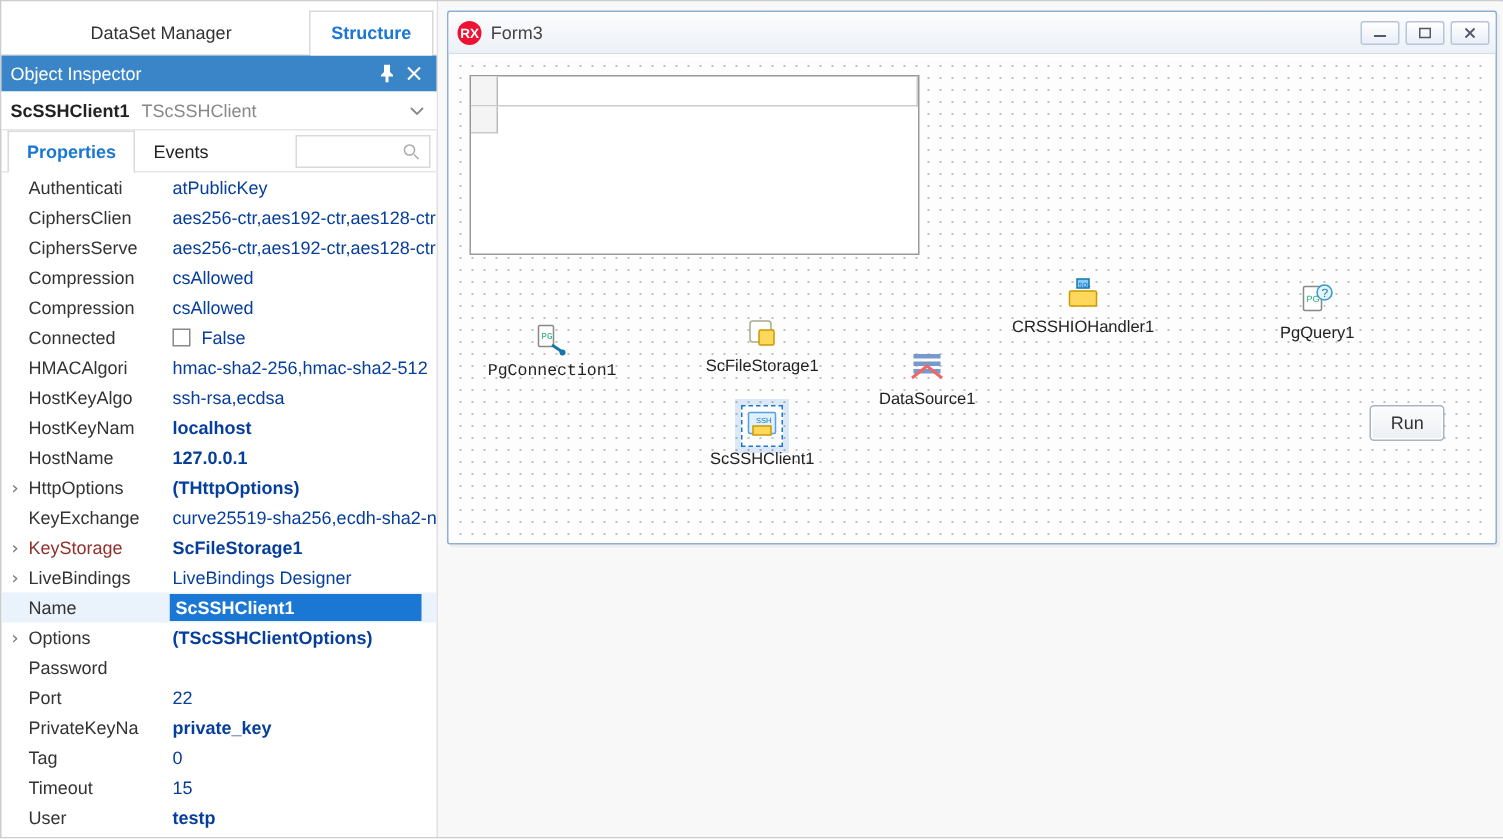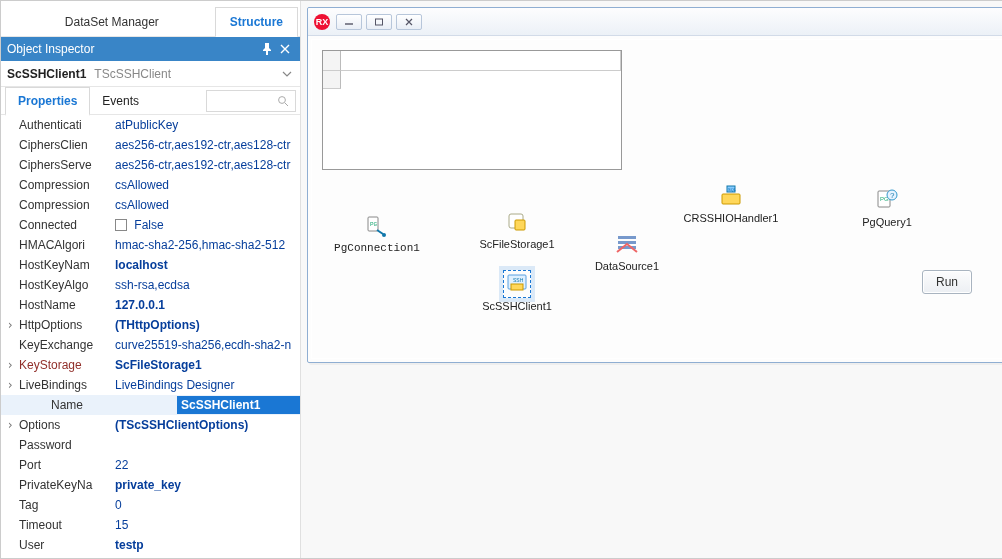--- a/index.html
+++ b/index.html
@@ -32,21 +32,21 @@
   .oi-search { margin-left: auto; width: 90px; height: 22px; border: 1px solid #d9d9d9; display: flex; align-items: center; justify-content: flex-end; padding-right:6px; margin-right:4px; cursor:text; background:#fff;}
   .oi-search svg { opacity:.5;}
 
   .props { flex:1; overflow: hidden; font-size: 12px; }
   .prow { display: flex; align-items: center; height: 20px; line-height:20px; }
   .pexp { width: 18px; text-align:center; color:#777; font-family:monospace; cursor:pointer;}
   .pname { width: 94px; min-width:94px; overflow:hidden; white-space:nowrap; text-overflow: clip; color:#333; }
   .pname.maroon { color:#912f2a; }
   .pval { flex:1; color:#063e9b; font-weight:600; overflow:hidden; white-space:nowrap; text-overflow: clip; padding-left:2px; }
   .pval .checkbox { display:inline-block; width:12px; height:12px; border:1px solid #888; vertical-align:middle; margin-right:4px; position:relative; top:-1px;}
-  .prow.selected { background:#eaf2fb;gap:32px; }
+  .prow.selected { background:#eaf2fb; }
   .prow.selected .pval { padding:0;}
   .prow.selected input { border:none; outline:none; background:#1a77d4; color:#fff; font-size:12px; font-family:inherit; font-weight:600; padding:2px 4px; height:18px;}
 
   
   .form-window { width: 700px; background:#fdfdfd; border:1px solid #8faed2; border-radius:2px; box-shadow: 2px 2px 0 rgba(0,0,0,.04); }
   .titlebar { height:28px; background: linear-gradient(#fdfdfe,#ecf1f7); border-bottom:1px solid #d2dbe8; display:flex; align-items:center; padding:0 4px 0 6px; border-radius:2px 2px 0 0;}
   .titlebar .appicon { width:16px; height:16px; border-radius:8px; background:#e13; color:#fff; display:flex; align-items:center; justify-content:center; font-size:9px; font-weight:700; margin-right:6px;}
   .titlebar .t { flex:1; font-size:12px; color:#444; }
   .wbuttons { display:flex; gap:4px;}
   .wbtn { width:26px; height:16px; border:1px solid #b7c6da; border-radius:2px; background:linear-gradient(#fff,#e9eef6); display:flex; align-items:center; justify-content:center; cursor:pointer; font-size:9px; color:#556;}
@@ -144,27 +144,27 @@
           <div class="pname">Connected</div>
           <div class="pval" style="font-weight: 400;"><span class="checkbox"></span> False</div>
         </div>
         <div class="prow">
           <div class="pexp"></div>
           <div class="pname">HMACAlgori</div>
           <div class="pval" style="font-weight: 400;">hmac-sha2-256,hmac-sha2-512</div>
         </div>
         <div class="prow">
           <div class="pexp"></div>
+          <div class="pname">HostKeyAlgo</div>
+          <div class="pval" style="font-weight: 400;">ssh-rsa,ecdsa</div>
+        </div>
+        <div class="prow">
+          <div class="pexp"></div>
           <div class="pname">HostKeyNam</div>
           <div class="pval">localhost</div>
-        </div>
-        <div class="prow">
-          <div class="pexp"></div>
-          <div class="pname">HostKeyAlgo</div>
-          <div class="pval" style="font-weight: 400;">ssh-rsa,ecdsa</div>
         </div>
         <div class="prow">
           <div class="pexp"></div>
           <div class="pname">HostName</div>
           <div class="pval">127.0.0.1</div>
         </div>
         <div class="prow">
           <div class="pexp">›</div>
           <div class="pname">HttpOptions</div>
           <div class="pval">(THttpOptions)</div>
@@ -224,20 +224,21 @@
           <div class="pname">User</div>
           <div class="pval">testp</div>
         </div>
       </div>
   </div>
 
   <div class="right">
     <div class="form-window">
       <div class="titlebar">
         <div class="appicon">RX</div>
+        <div class="t">Form3</div>
         <div class="wbuttons">
           <div class="wbtn">
             <svg width="10" height="8" viewBox="0 0 10 8">
                 <path d="M1 6h8" stroke="#556" stroke-width="1.4"></path>
               </svg>
           </div>
           <div class="wbtn">
             <svg width="10" height="8" viewBox="0 0 10 8">
                 <rect x="1.5" y="1" width="7" height="6" fill="none" stroke="#556"></rect>
               </svg>

